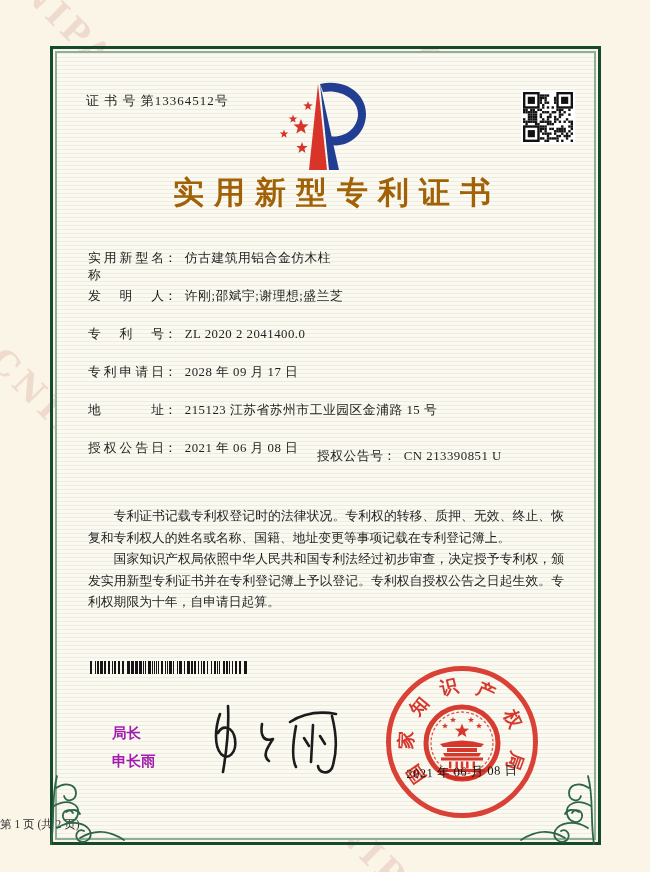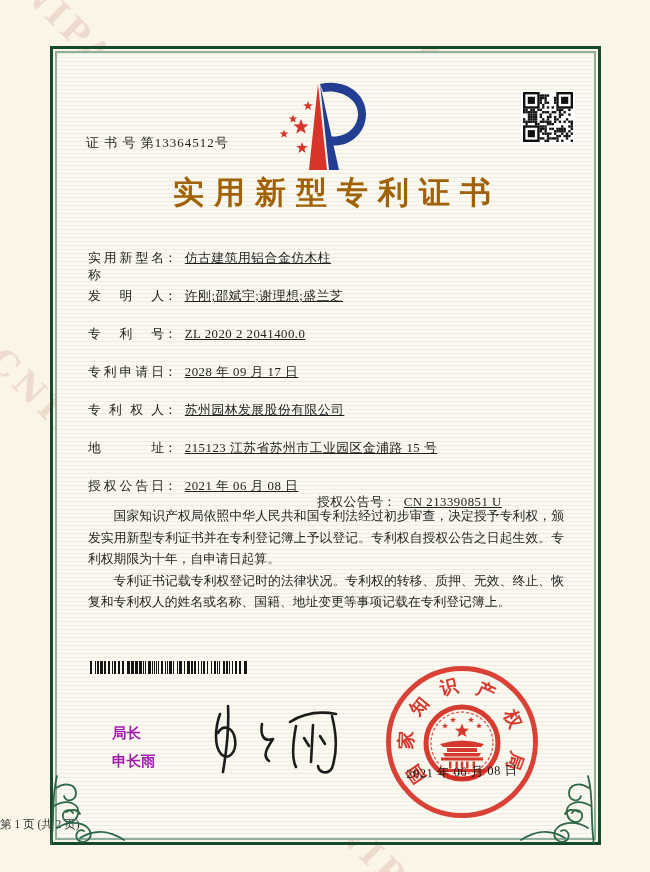--- a/index.html
+++ b/index.html
@@ -25,36 +25,36 @@
     border:2px solid #8fae9c;
     background:
       repeating-linear-gradient(180deg,
         rgba(150,180,158,.17) 0px, rgba(150,180,158,.17) 1px,
         rgba(252,249,240,0) 1px, rgba(252,249,240,0) 4px),
       #fcf9f0;
   }
   .corner-flourish{position:absolute;z-index:4;}
   .content{position:absolute;inset:0;z-index:3;}
 
-  .cert-no{position:absolute;left:86px;top:92px;font-size:13px;letter-spacing:1px;margin-top:42px;}
+  .cert-no{position:absolute;left:86px;top:92px;font-size:13px;letter-spacing:1px;}
   .logo{position:absolute;left:272px;top:78px;}
   .qr{position:absolute;left:521px;top:90px;background:#fff;padding:2px;}
   .title{
     position:absolute;left:0;top:172px;width:100%;text-align:center;
     font-size:31px;font-weight:bold;letter-spacing:10px;color:#a16207;margin-left:12px;
   }
   .fields{position:absolute;left:88px;top:250px;width:480px;}
   .frow{position:relative;height:38px;font-size:12.8px;}
   .flabel{
     display:inline-block;width:76px;text-align:justify;text-align-last:justify;
     vertical-align:top;
   }
   .fcolon{display:inline-block;margin-right:8px;}
-  .fvalue{letter-spacing:.5px;text-decoration:underline;}
-  .pair2{position:absolute;left:229px;top:16px;}
+  .fvalue{letter-spacing:.5px;}
+  .pair2{position:absolute;left:229px;top:8px;}
   .pair2 .flabel{width:66px;}
 
   .paras{
     position:absolute;left:88px;top:506px;width:476px;
     font-size:12.8px;line-height:21.5px;text-align:justify;
   }
   .paras p{margin:0;text-indent:2em;}
 
   .barcode{position:absolute;left:90px;top:661px;}
 
@@ -304,36 +304,33 @@
       <div class="frow">
         <span class="flabel">发明人</span><span class="fcolon">：</span><span class="fvalue">许刚;邵斌宇;谢理想;盛兰芝</span>
       </div>
       <div class="frow">
         <span class="flabel">专利号</span><span class="fcolon">：</span><span class="fvalue">ZL 2020 2 2041400.0</span>
       </div>
       <div class="frow">
         <span class="flabel">专利申请日</span><span class="fcolon">：</span><span class="fvalue">2028 年 09 月 17 日</span>
       </div>
       <div class="frow">
-        <span class="flabel">专利权人</span><span class="fcolon">：</span><span class="fvalue">苏州园林发展股份有限公司</span>
-      </div>
-      <div class="frow">
         <span class="flabel">地址</span><span class="fcolon">：</span><span class="fvalue">215123 江苏省苏州市工业园区金浦路 15 号</span>
       </div>
       <div class="frow">
         <span class="flabel">授权公告日</span><span class="fcolon">：</span><span class="fvalue">2021 年 06 月 08 日</span>
         <span class="pair2">
           <span class="flabel">授权公告号</span><span class="fcolon">：</span><span class="fvalue">CN 213390851 U</span>
         </span>
       </div>
     </div>
 
     <div class="paras">
+      <p>专利证书记载专利权登记时的法律状况。专利权的转移、质押、无效、终止、恢复和专利权人的姓名或名称、国籍、地址变更等事项记载在专利登记簿上。</p>
       <p>国家知识产权局依照中华人民共和国专利法经过初步审查，决定授予专利权，颁发实用新型专利证书并在专利登记簿上予以登记。专利权自授权公告之日起生效。专利权期限为十年，自申请日起算。</p>
-      <p>专利证书记载专利权登记时的法律状况。专利权的转移、质押、无效、终止、恢复和专利权人的姓名或名称、国籍、地址变更等事项记载在专利登记簿上。</p>
     </div>
 
     <svg class="barcode" id="barcode-svg" width="160" height="13">
         <rect x="0" y="0" width="2" height="13" fill="#151515"></rect>
         <rect x="5" y="0" width="1" height="13" fill="#151515"></rect>
         <rect x="7" y="0" width="2" height="13" fill="#151515"></rect>
         <rect x="10" y="0" width="3" height="13" fill="#151515"></rect>
         <rect x="14" y="0" width="2" height="13" fill="#151515"></rect>
         <rect x="18" y="0" width="2" height="13" fill="#151515"></rect>
         <rect x="22" y="0" width="1" height="13" fill="#151515"></rect>

